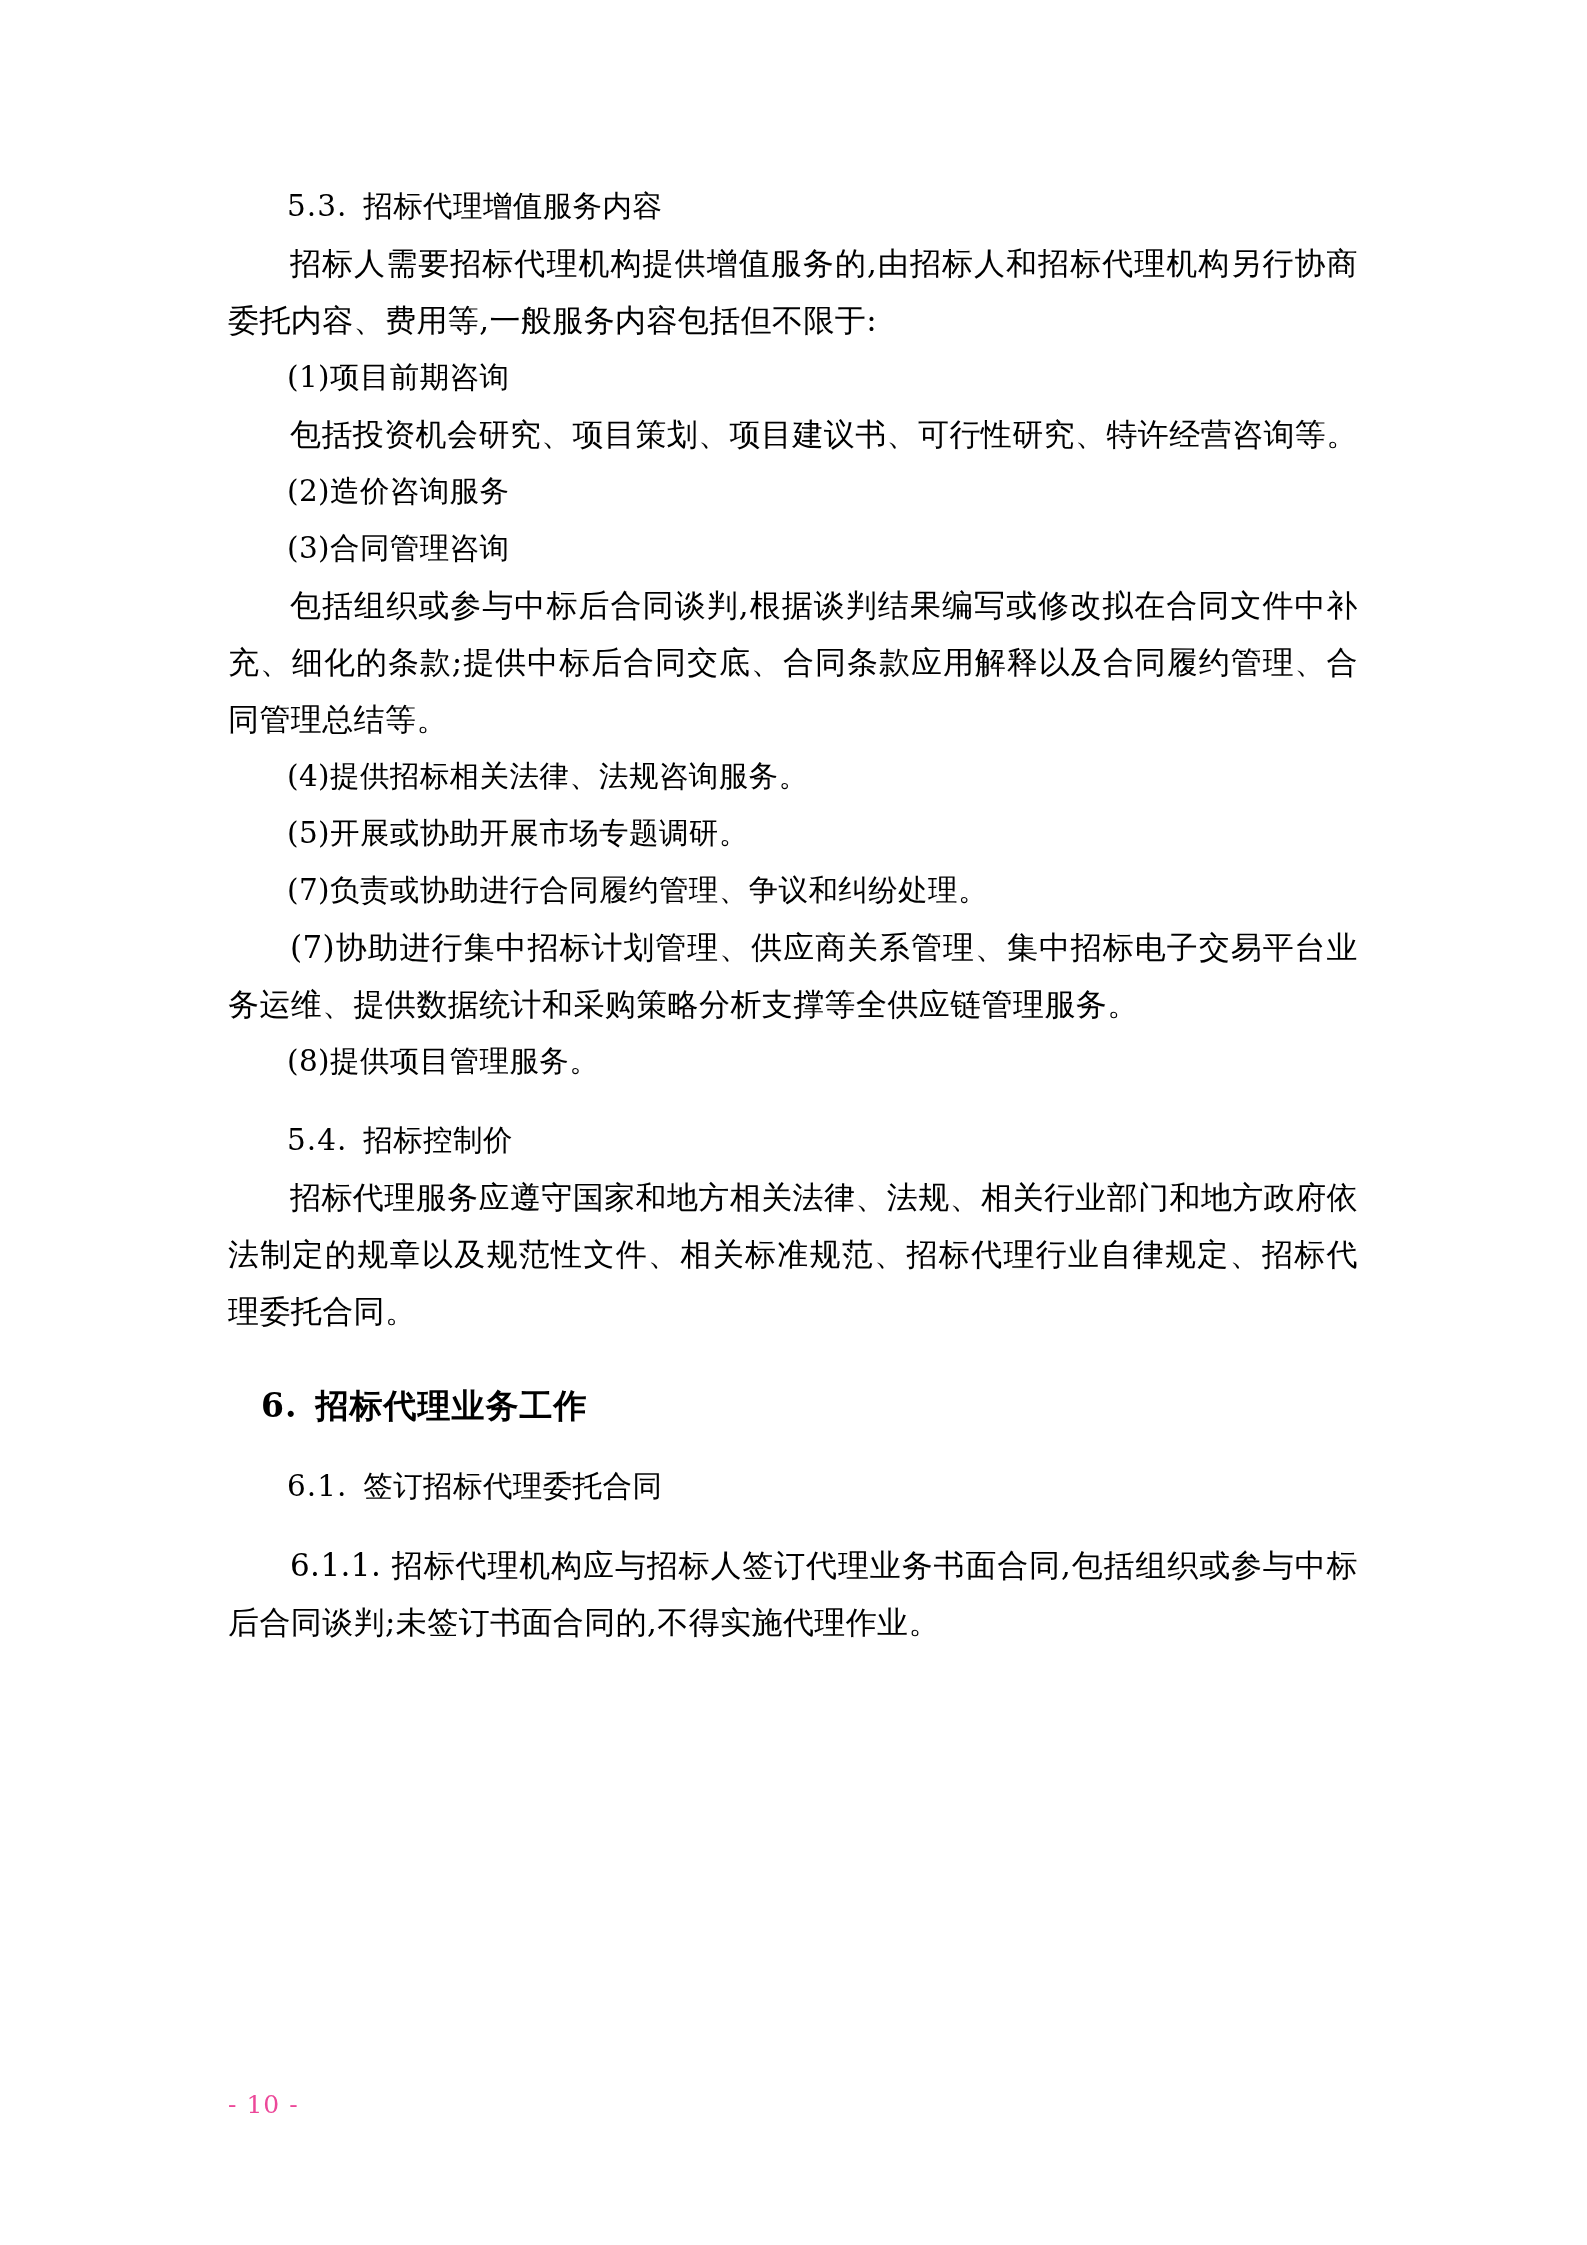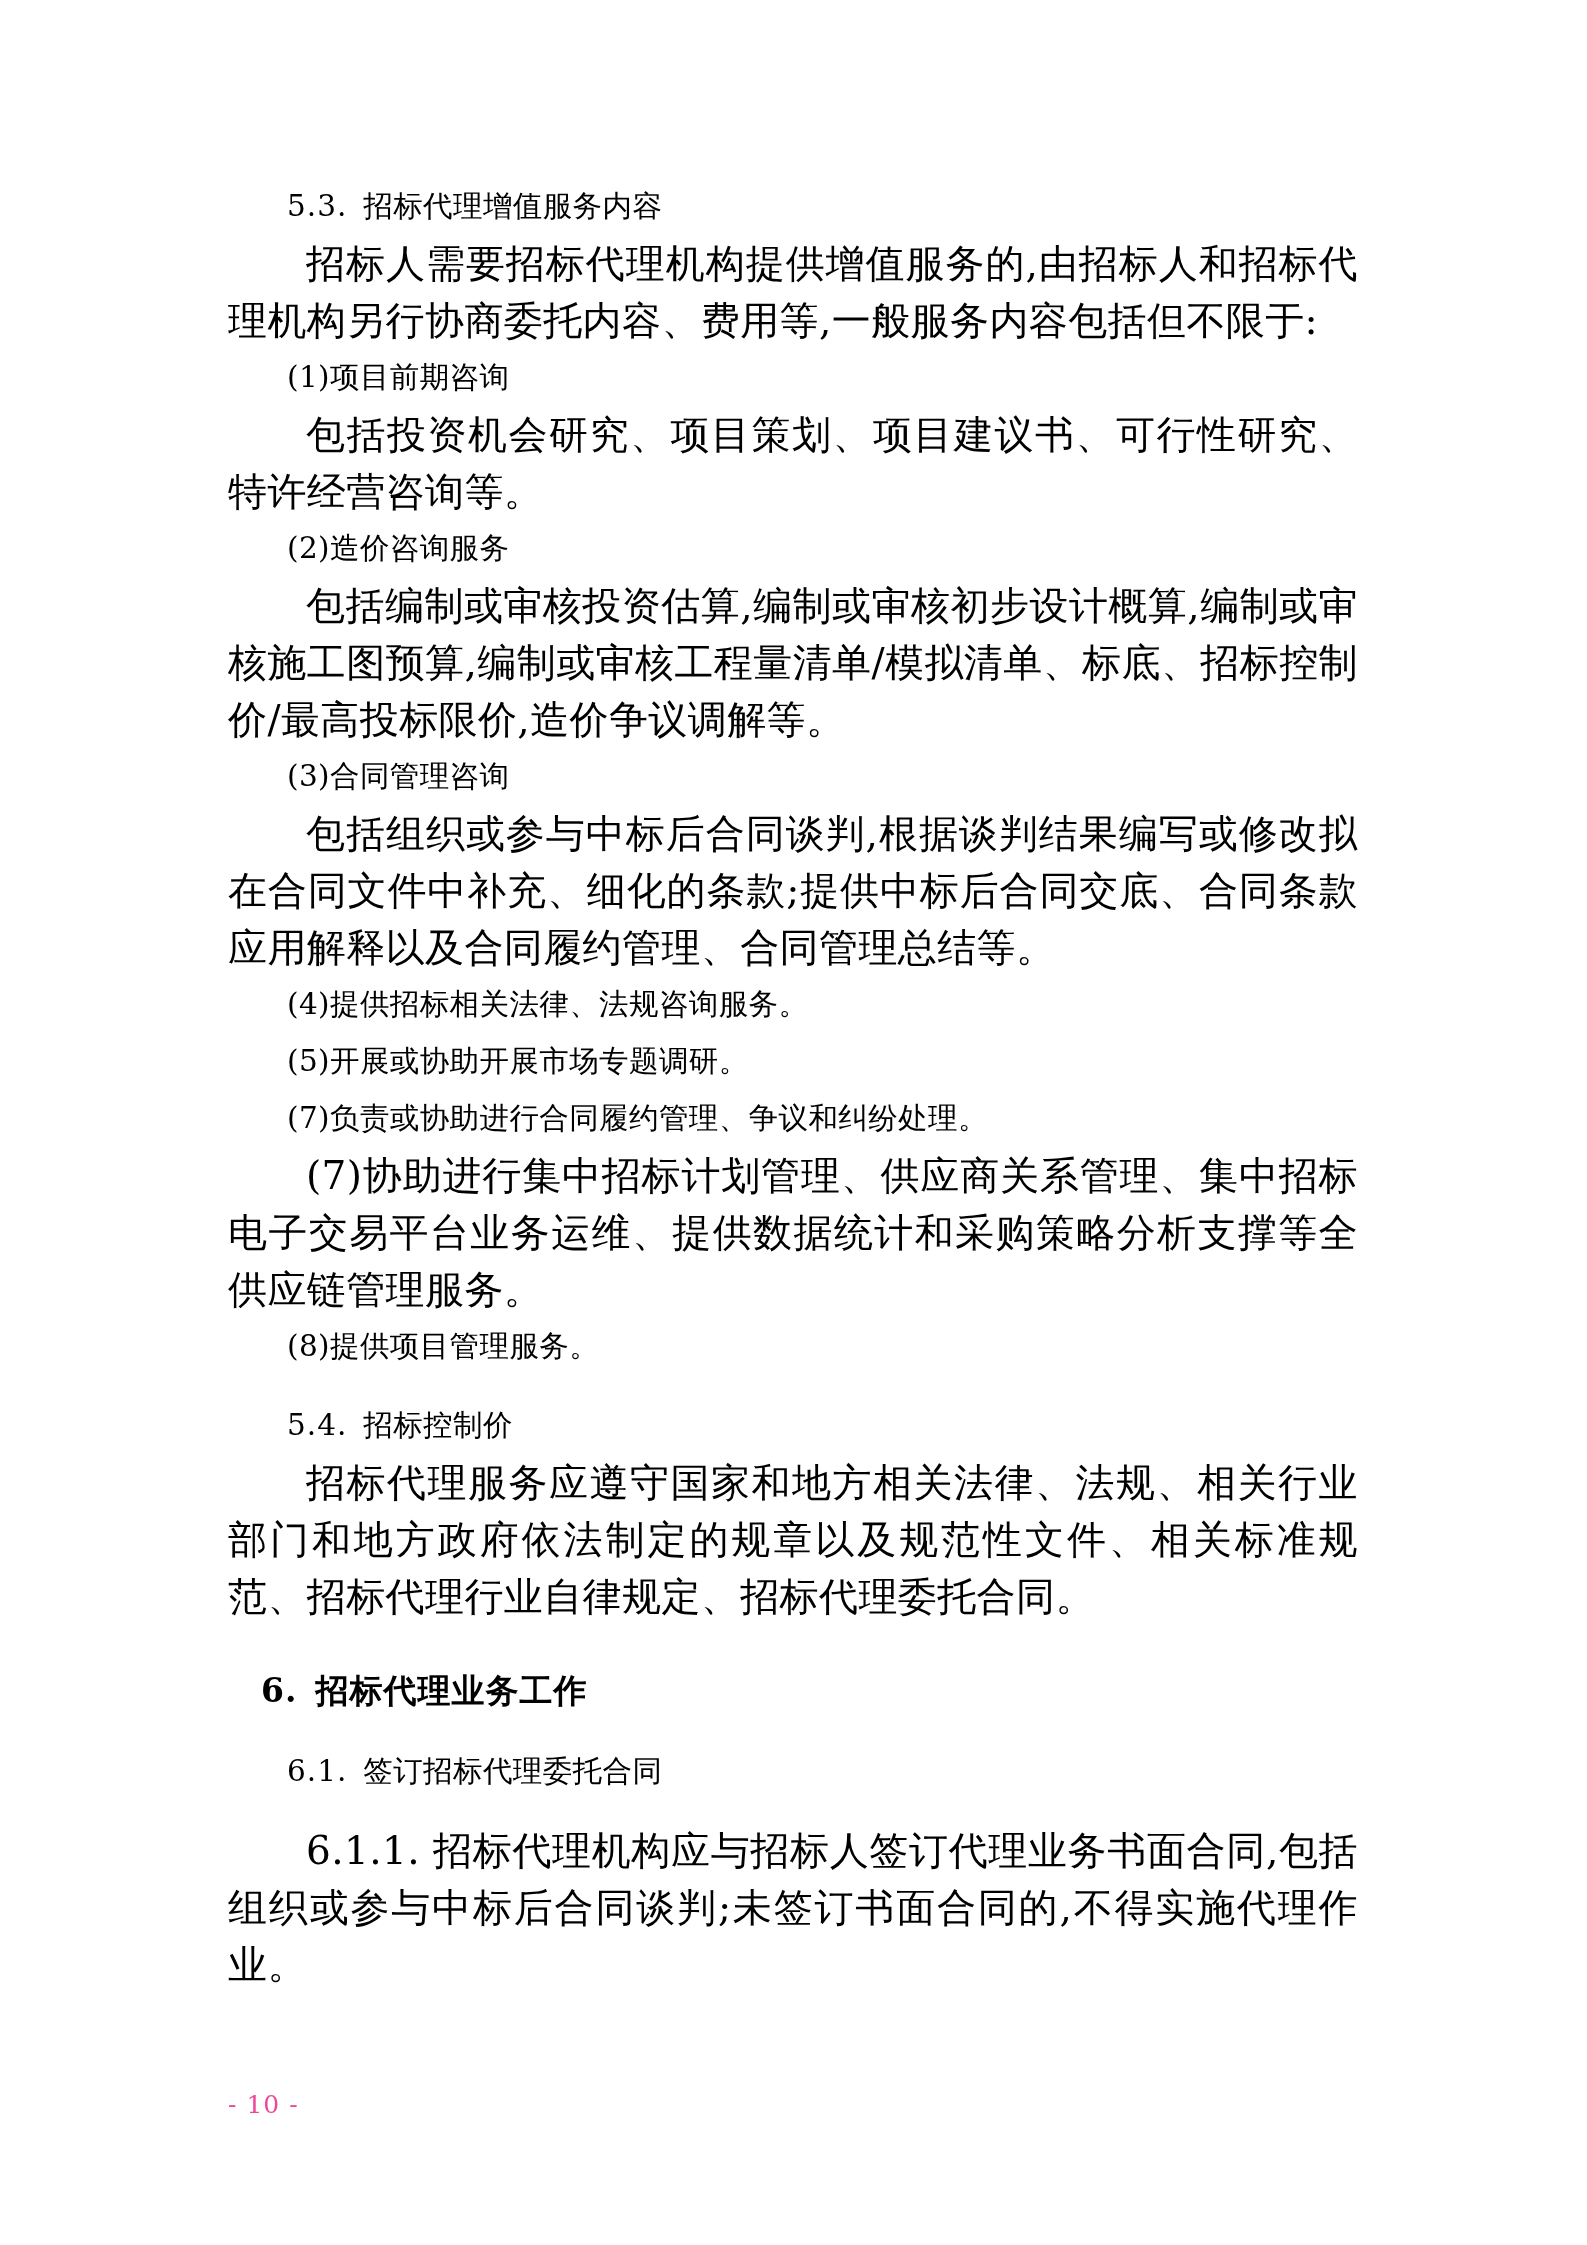--- a/index.html
+++ b/index.html
@@ -21,21 +21,21 @@
   }
   .content {
     position: absolute;
     left: 228px;
     top: 178px;
     width: 1130px;
   }
   
   p.body {
     margin: 0 0 0 0;
-    font-size: 39px;
+    font-size: 31px;
     line-height: 57px;
     text-align: justify;
     text-justify: inter-ideograph;
     text-indent: 2em;
     letter-spacing: 0.4px;
   }
   
   p.subhead {
     margin: 0;
     font-size: 29.5px;
@@ -97,21 +97,20 @@
   <div class="content">
 
     <p class="subhead"><span class="num">5.3.</span><span class="gap"></span><span>招标代理增值服务内容</span></p>
 
     <p class="body">招标人需要招标代理机构提供增值服务的,由招标人和招标代理机构另行协商委托内容、费用等,一般服务内容包括但不限于:</p>
 
     <p class="item">(1)项目前期咨询</p>
     <p class="body">包括投资机会研究、项目策划、项目建议书、可行性研究、特许经营咨询等。</p>
 
     <p class="item">(2)造价咨询服务</p>
-    <p class="body">包括编制或审核投资估算,编制或审核初步设计概算,编制或审核施工图预算,编制或审核工程量清单/模拟清单、标底、招标控制价/最高投标限价,造价争议调解等。</p>
 
     <p class="item">(3)合同管理咨询</p>
     <p class="body">包括组织或参与中标后合同谈判,根据谈判结果编写或修改拟在合同文件中补充、细化的条款;提供中标后合同交底、合同条款应用解释以及合同履约管理、合同管理总结等。</p>
 
     <p class="item">(4)提供招标相关法律、法规咨询服务。</p>
     <p class="item">(5)开展或协助开展市场专题调研。</p>
     <p class="item">(7)负责或协助进行合同履约管理、争议和纠纷处理。</p>
     <p class="body">(7)协助进行集中招标计划管理、供应商关系管理、集中招标电子交易平台业务运维、提供数据统计和采购策略分析支撑等全供应链管理服务。</p>
     <p class="item">(8)提供项目管理服务。</p>
 

